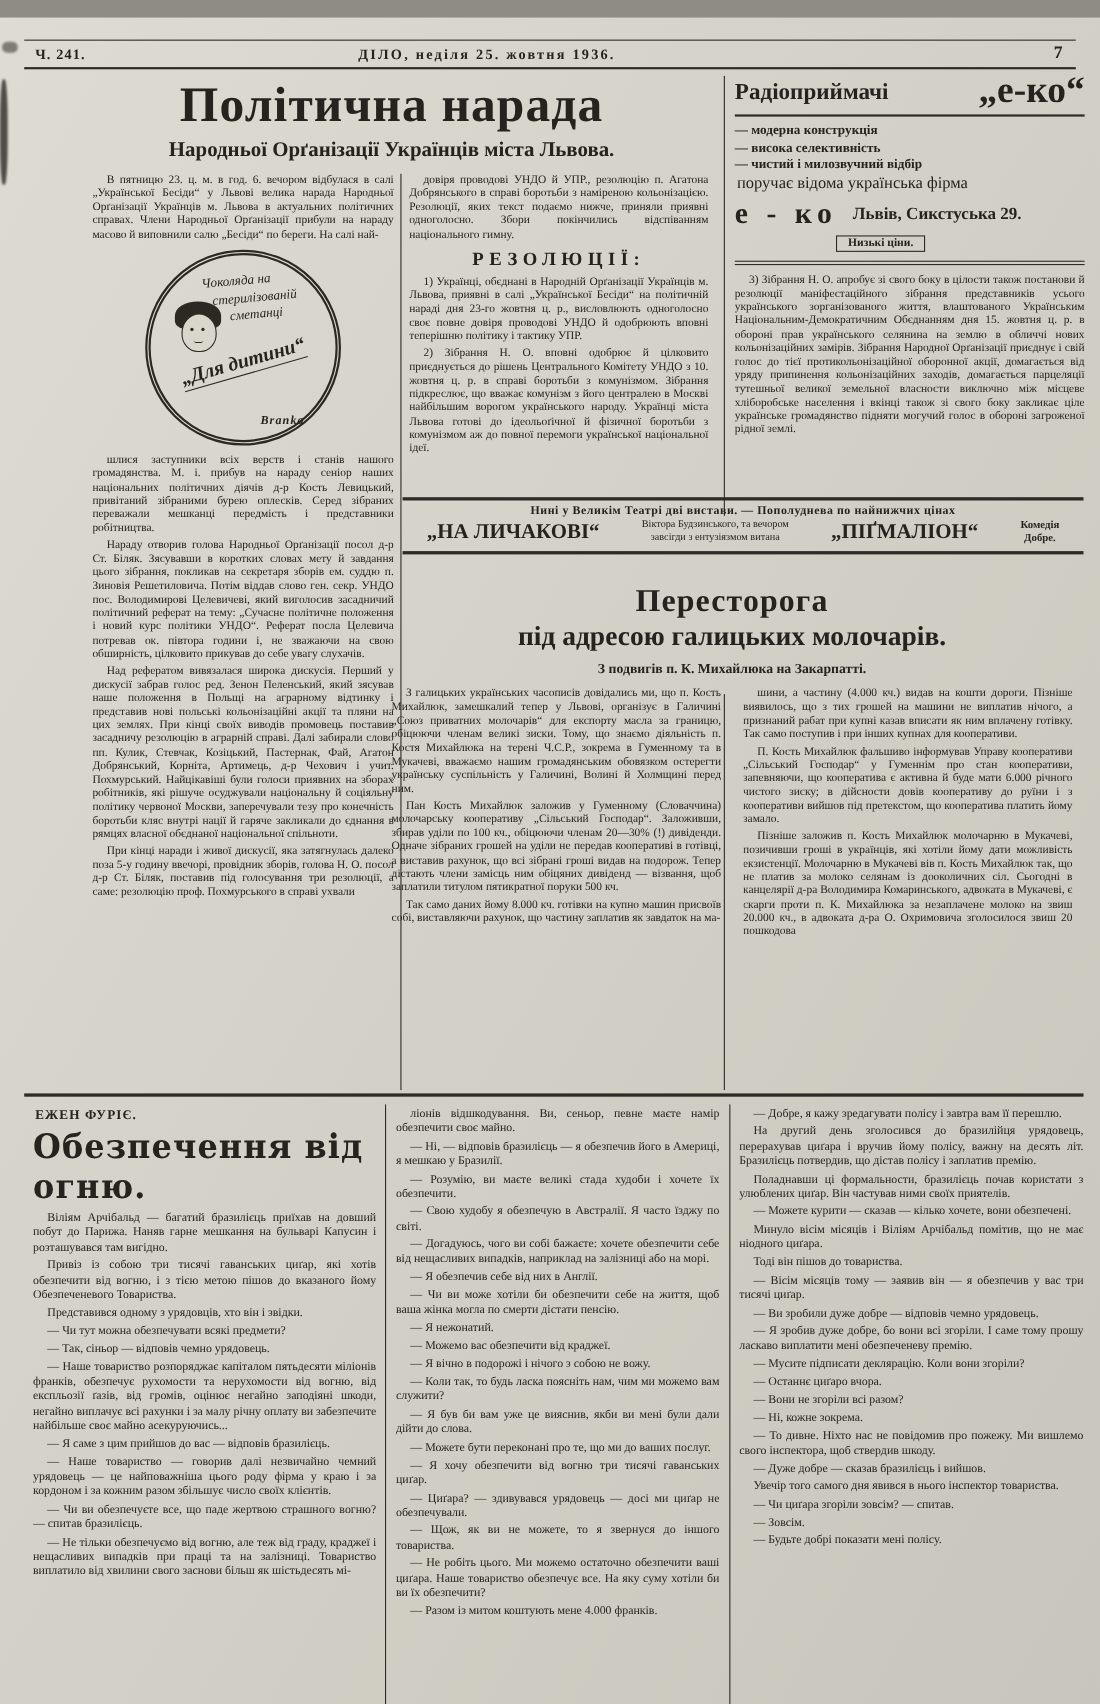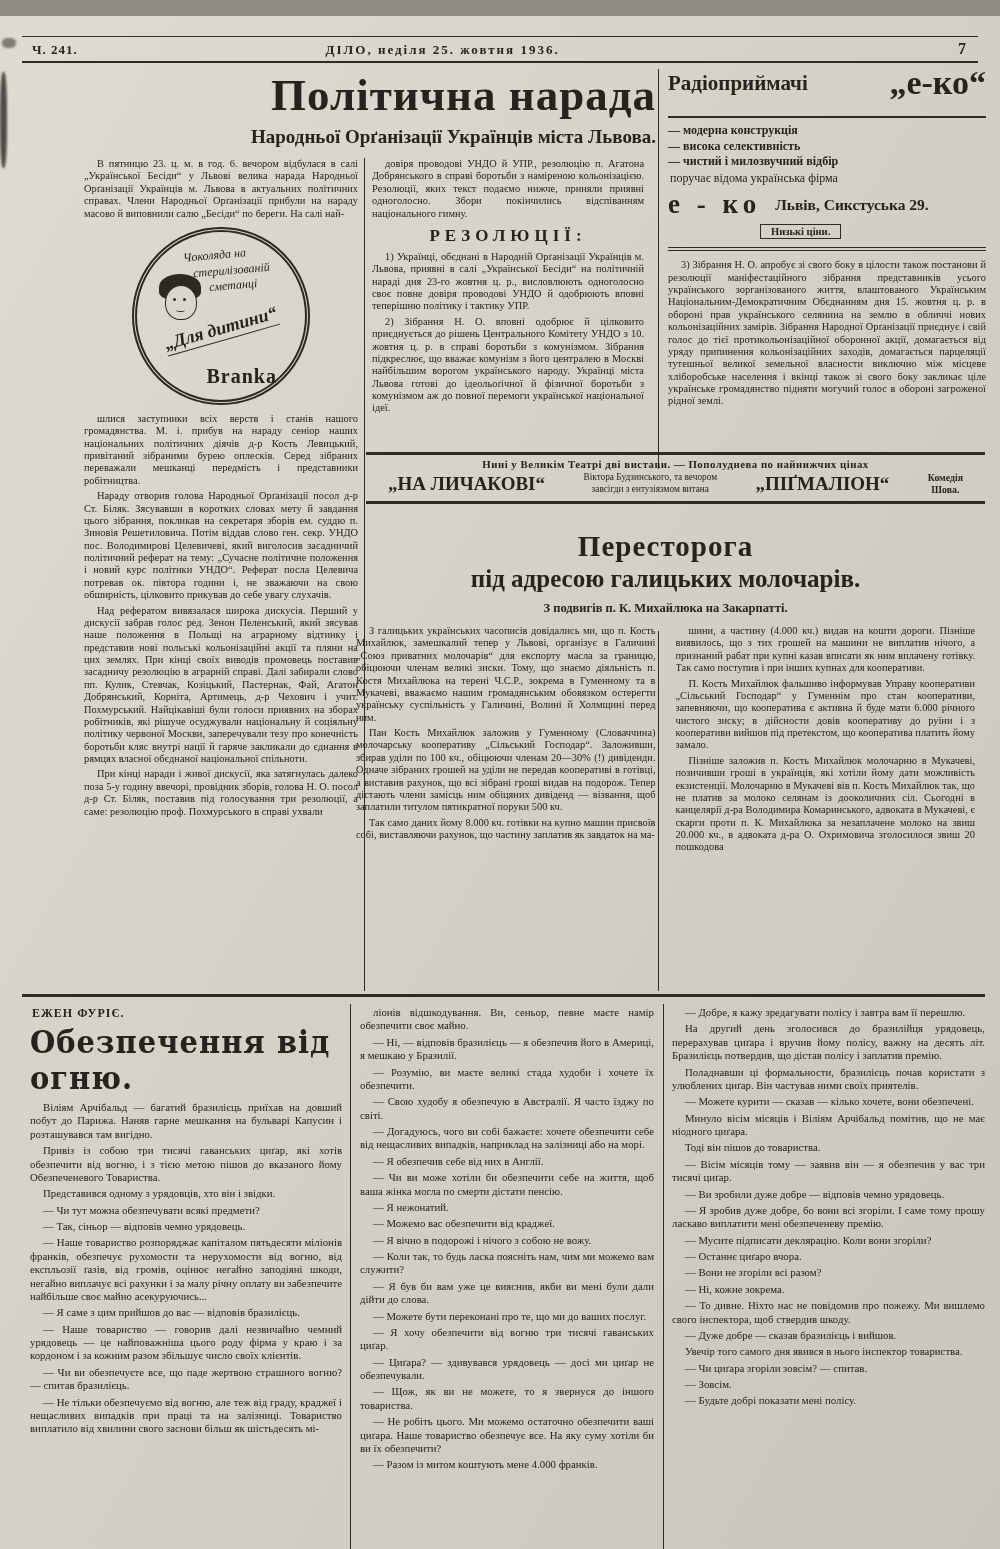--- a/index.html
+++ b/index.html
@@ -14,21 +14,21 @@
   .rule{position:absolute;background:#2e2b26;}
   .smudge{position:absolute;background:#211f1a;opacity:.75;border-radius:40%;filter:blur(1px);}
 
   
   .masthead{position:absolute;left:22px;top:24px;width:956px;height:20px;font-size:13px;font-weight:bold;}
   .issue{position:absolute;left:10px;top:2px;letter-spacing:1px;}
   .mtitle{position:absolute;left:44%;transform:translateX(-50%);top:2px;letter-spacing:2px;}
   .pageno{position:absolute;right:12px;top:0;font-size:16px;}
 
   
-  .a1-head{position:absolute;left:80px;top:56px;width:576px;text-align:right;}
+  .a1-head{position:absolute;left:68px;top:56px;width:576px;text-align:center;}
   .a1-title{font-size:45px;font-weight:bold;letter-spacing:1px;line-height:1.05;}
   .a1-sub{font-size:19px;font-weight:bold;margin-top:7px;}
 
   .textcol{overflow:hidden;}
   .para{margin:0 0 3px 0;text-indent:13px;text-align:justify;font-size:10.4px;line-height:1.19;}
   .a1c1{position:absolute;left:84px;top:142px;width:274px;height:820px;}
   .a1c2{position:absolute;left:372px;top:142px;width:272px;height:312px;}
   .rez-head{font-weight:bold;text-align:center;letter-spacing:5px;font-size:17px;margin:6px 0 5px;}
 
   
@@ -37,31 +37,31 @@
   .branka .l1{top:16px;left:46px;}
   .branka .l2{top:31px;left:56px;}
   .branka .l3{top:46px;left:72px;}
   .face{position:absolute;left:22px;top:42px;width:42px;height:50px;}
   .hair{position:absolute;left:0;top:0;width:42px;height:26px;background:#2c2923;border-radius:55% 55% 35% 35%;}
   .visage{position:absolute;left:6px;top:11px;width:30px;height:33px;background:#d9d6cc;border:1.5px solid #2c2923;border-radius:50% 50% 46% 46%;}
   .eye{position:absolute;top:12px;width:3px;height:3px;background:#2c2923;border-radius:50%;}
   .eyeL{left:7px}.eyeR{left:17px}
   .mouth{position:absolute;left:10px;top:21px;width:9px;height:4px;border-bottom:1.5px solid #2c2923;border-radius:0 0 50% 50%;}
   .branka .script{position:absolute;top:86px;left:26px;font-style:italic;font-weight:bold;font-size:18px;transform:rotate(-16deg);border-bottom:1px solid #2c2923;padding-bottom:1px;white-space:nowrap;}
-  .branka .brand{position:absolute;bottom:12px;right:28px;font-weight:bold;font-size:20px;letter-spacing:1px;}
+  .branka .brand{position:absolute;bottom:12px;right:28px;font-style:italic;font-weight:bold;font-size:11px;letter-spacing:1px;}
 
   
   .rcol{position:absolute;left:668px;top:53px;width:318px;}
   .eko{border-bottom:4px double #2e2b26;padding-bottom:8px;}
-  .eko-row1{display:flex;align-items:flex-end;border-bottom:2px solid #2e2b26;padding-bottom:20px;}
+  .eko-row1{display:flex;align-items:flex-end;border-bottom:2px solid #2e2b26;padding-bottom:8px;}
   .eko-kicker{font-size:21px;font-weight:bold;}
   .eko-brand{margin-left:auto;font-size:34px;font-weight:bold;line-height:.8;}
   .eko-feats{margin:5px 0 3px 0;padding:0;list-style:none;}
   .eko-feats p{margin:0 0 1px 0;font-size:12px;font-weight:bold;text-indent:0;text-align:left;line-height:1.2;}
-  .eko-agency{font-size:12px;margin:2px 0 3px 2px;}
+  .eko-agency{font-size:15px;margin:2px 0 3px 2px;}
   .eko-row2{display:flex;align-items:center;}
   .eko-name{font-size:27px;font-weight:bold;letter-spacing:5px;}
   .eko-addr{margin-left:14px;font-size:15.5px;font-weight:bold;}
   .eko-tag{display:inline-block;margin:4px 0 0 92px;padding:1px 10px;border:1px solid #2e2b26;font-size:10.5px;font-weight:bold;}
   .res3{margin-top:8px;height:222px;}
 
   
   .theater{position:absolute;left:366px;top:436px;width:619px;height:52px;border-top:3px solid #2e2b26;border-bottom:3px solid #2e2b26;padding:3px 22px;box-sizing:border-box;}
   .th-top{text-align:center;font-size:10.8px;font-weight:bold;letter-spacing:.5px;}
   .th-row{display:flex;align-items:center;justify-content:space-between;margin-top:2px;}
@@ -179,21 +179,21 @@
     <div class="th-top">Нині у Великім Театрі дві вистави. — Пополуднева по найнижчих цінах</div>
     <div class="th-row">
       <span class="th-big">„НА ЛИЧАКОВІ“</span>
       <span class="th-mid">
         <span>Віктора Будзинського, та вечором</span><br>
         <span>завсігди з ентузіязмом витана</span>
       </span>
       <span class="th-big">„ПІҐМАЛІОН“</span>
       <span class="th-note">
         <span>Комедія</span><br>
-        <span>Шова.</span>
+        <span>Добре.</span>
       </span>
     </div>
   </div>
 
   <div class="p2">
     <div class="p2-t1">Пересторога</div>
     <div class="p2-t2">під адресою галицьких молочарів.</div>
     <div class="p2-sub">З подвигів п. К. Михайлюка на Закарпатті.</div>
     <div class="p2-cols">
       <div class="textcol">

